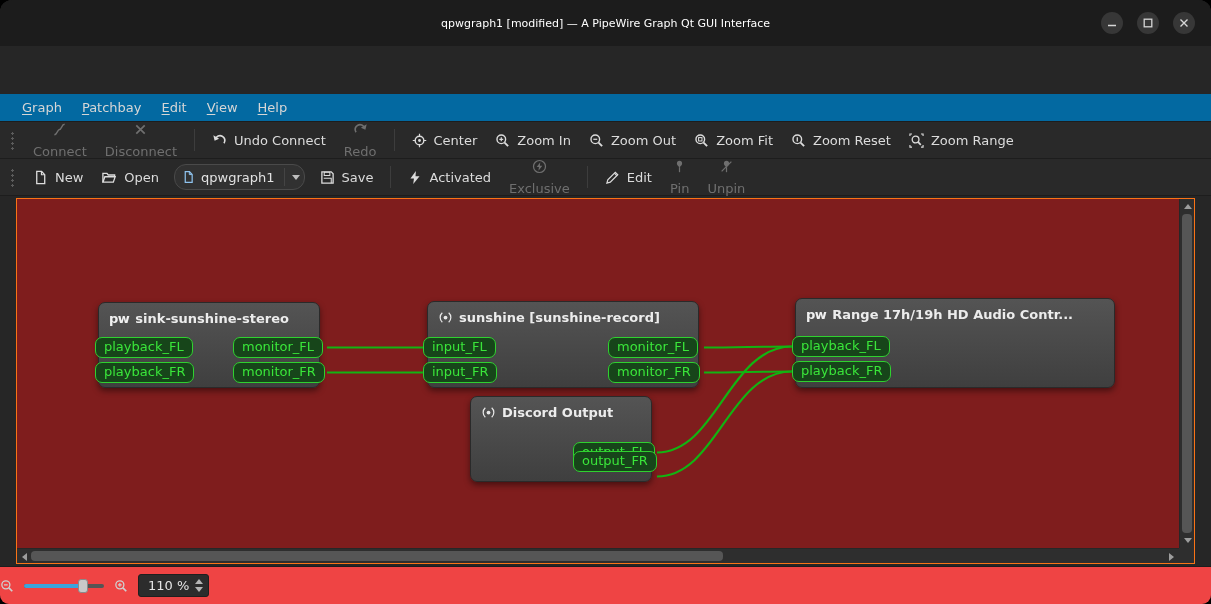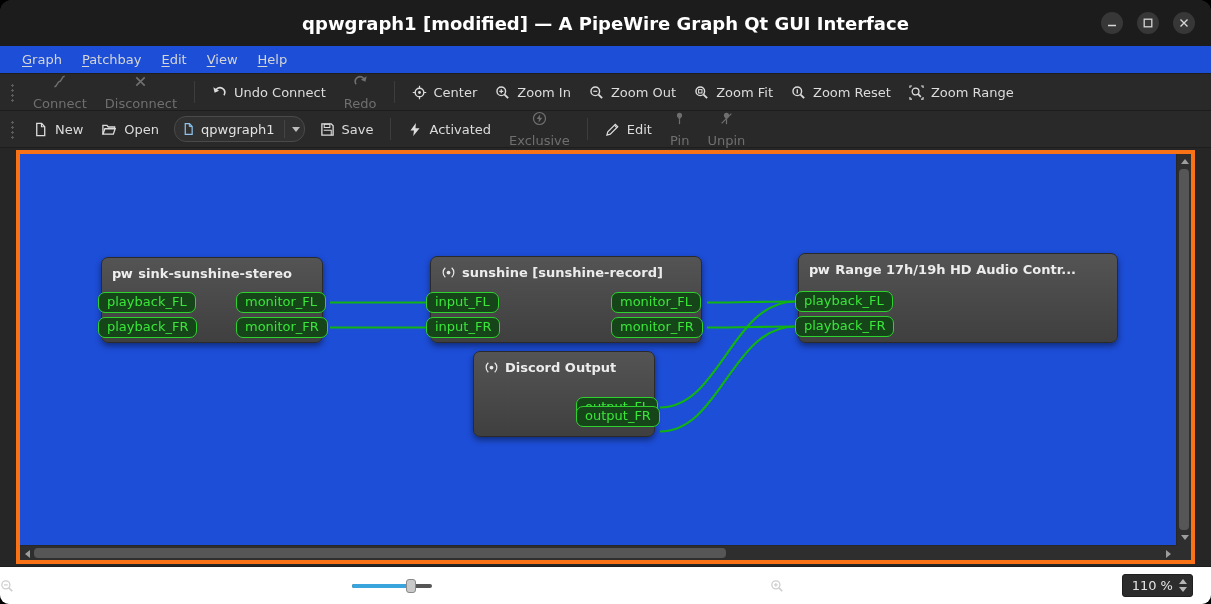--- a/index.html
+++ b/index.html
@@ -3,28 +3,28 @@
 <meta charset="utf-8">
 <style>
   * { margin:0; padding:0; box-sizing:border-box; }
   html,body { width:1211px; height:604px; background:#000; font-family:"DejaVu Sans","Liberation Sans",sans-serif; }
   .window { position:absolute; inset:0; border-radius:12px 12px 9px 9px; overflow:hidden;
             display:flex; flex-direction:column; background:#262626; }
 
   
   .titlebar { height:46px; background:#1c1c1c; display:flex; align-items:center; justify-content:center;
               position:relative; flex:none; }
-  .title { color:#ffffff; font-weight:bold; font-size:18px; }
+  .title { color:#ffffff; font-weight:normal; font-size:11px; }
   .win-controls { position:absolute; right:16px; top:0; height:100%; display:flex; align-items:center; gap:14px; }
   .win-btn { width:22px; height:22px; border-radius:50%; background:#373737; color:#d6d6d6;
              display:flex; align-items:center; justify-content:center; cursor:default; }
 
   
-  .menubar { height:28px; background:#1d4ed8; border-bottom:1px solid #1d1d1d; display:flex;
-             align-items:center; padding-left:12px; flex:none; }
+  .menubar { height:28px; background:#0369a1; border-bottom:1px solid #1d1d1d; display:flex;
+             align-items:center; padding-left:12px; flex:none;margin-top:48px; }
   .menu-item { color:#d6d6d6; font-size:13px; padding:4px 10px; white-space:nowrap; }
   .menu-item .mn { text-decoration:underline; text-underline-offset:2px; }
 
   
   .toolbar { height:37px; background:#292929; border-bottom:1px solid #1d1d1d; display:flex;
              align-items:center; padding-left:8px; flex:none; }
   .tb-handle { width:6px; height:20px; margin:0 8px 0 2px;
                background-image:radial-gradient(circle,#5c5c5c 1px,transparent 1.2px);
                background-size:5px 5px; background-position:0 1px; }
   .tb-sep { width:1px; height:22px; background:#3d3d3d; margin:0 8px; }
@@ -35,22 +35,22 @@
   .icon svg { display:block; }
 
   
   .combo { display:flex; align-items:center; gap:6px; background:#313131; border:1px solid #4a4a4a;
            border-radius:12px; height:26px; padding:0 4px 0 7px; margin:0 6px; color:#e2e2e2; font-size:13px; }
   .combo-arrow-box { display:flex; align-items:center; padding-left:7px; margin-left:3px; border-left:1px solid #444; height:18px; }
   .tri-down-sm { width:0;height:0;border-left:4px solid transparent;border-right:4px solid transparent;border-top:5px solid #bdbdbd; }
 
   
   .central { flex:1; background:#262626; padding:2px 16px; min-height:0; }
-  .canvas { position:relative; width:100%; height:100%; background:#1d4ed8;
-            border:4px solid #f97316; overflow:hidden; }
+  .canvas { position:relative; width:100%; height:100%; background:#7f1d1d;
+            border:1px solid #f97316; overflow:hidden; }
 
   .edges { position:absolute; left:0; top:0; pointer-events:none; }
 
   .node { position:absolute; background:linear-gradient(#545454,#3f3f3f); border:1px solid #2a2a2a;
           border-radius:7px; box-shadow:0 3px 6px rgba(0,0,0,.45); }
   .node-header { display:flex; align-items:center; gap:6px; padding:8px 10px 4px 10px;
                  color:#ececec; font-weight:bold; font-size:13px; white-space:nowrap; overflow:hidden; }
   .pw-glyph { font-weight:bold; font-size:13px; color:#f0f0f0; letter-spacing:-0.5px; }
 
   .port { position:absolute; height:21px; line-height:18px; padding:0 8px; background:#17451a;
@@ -62,22 +62,22 @@
   .hscroll { position:absolute; left:0; bottom:0; right:15px; height:15px; background:#2e2e2e; border-top:1px solid #272727; }
   .hscroll .thumb { position:absolute; top:2px; bottom:2px; left:14px; width:692px; background:#565656; border-radius:4px; }
   .scroll-corner { position:absolute; right:0; bottom:0; width:15px; height:15px; background:#2e2e2e; }
   .sb-arrow { position:absolute; width:15px; height:15px; display:flex; align-items:center; justify-content:center; }
   .tri-up   { width:0;height:0;border-left:4px solid transparent;border-right:4px solid transparent;border-bottom:5px solid #9d9d9d; }
   .tri-down { width:0;height:0;border-left:4px solid transparent;border-right:4px solid transparent;border-top:5px solid #9d9d9d; }
   .tri-left { width:0;height:0;border-top:4px solid transparent;border-bottom:4px solid transparent;border-right:5px solid #9d9d9d; }
   .tri-right{ width:0;height:0;border-top:4px solid transparent;border-bottom:4px solid transparent;border-left:5px solid #9d9d9d; }
 
   
-  .statusbar { height:38px; background:#ffffff; border-top:1px solid #1d1d1d; display:flex;
-               align-items:center; justify-content:space-between; gap:10px; padding-right:18px; flex:none; color:#cfcfcf; }
+  .statusbar { height:38px; background:#ef4444; border-top:1px solid #1d1d1d; display:flex;
+               align-items:center; justify-content:flex-start; gap:10px; padding-right:18px; flex:none; color:#cfcfcf; }
   .slider { position:relative; width:80px; height:20px; }
   .slider-groove { position:absolute; left:0; right:0; top:8px; height:4px; background:#555; border-radius:2px; }
   .slider-fill { position:absolute; left:0; width:72%; top:8px; height:4px; background:#3aa4dc; border-radius:2px; }
   .slider-handle { position:absolute; left:68%; top:3px; width:10px; height:14px; background:#c9c9c9;
                    border-radius:3px; border:1px solid #8a8a8a; }
   .spinbox { display:flex; align-items:center; gap:6px; background:#2c2c2c; border:1px solid #1f1f1f;
              border-radius:3px; padding:3px 5px 3px 9px; color:#e4e4e4; font-size:13px; }
   .spin-arrows { display:flex; flex-direction:column; gap:3px; }
   .spin-up  { width:0;height:0;border-left:4px solid transparent;border-right:4px solid transparent;border-bottom:5px solid #b5b5b5; }
   .spin-dn  { width:0;height:0;border-left:4px solid transparent;border-right:4px solid transparent;border-top:5px solid #b5b5b5; }

